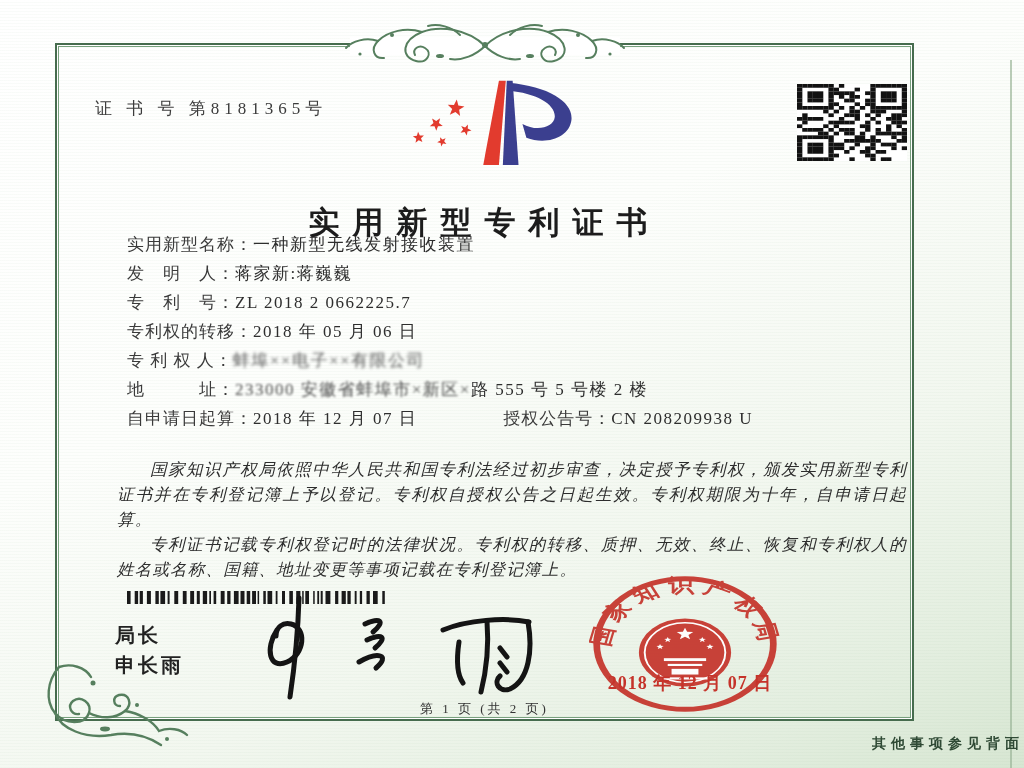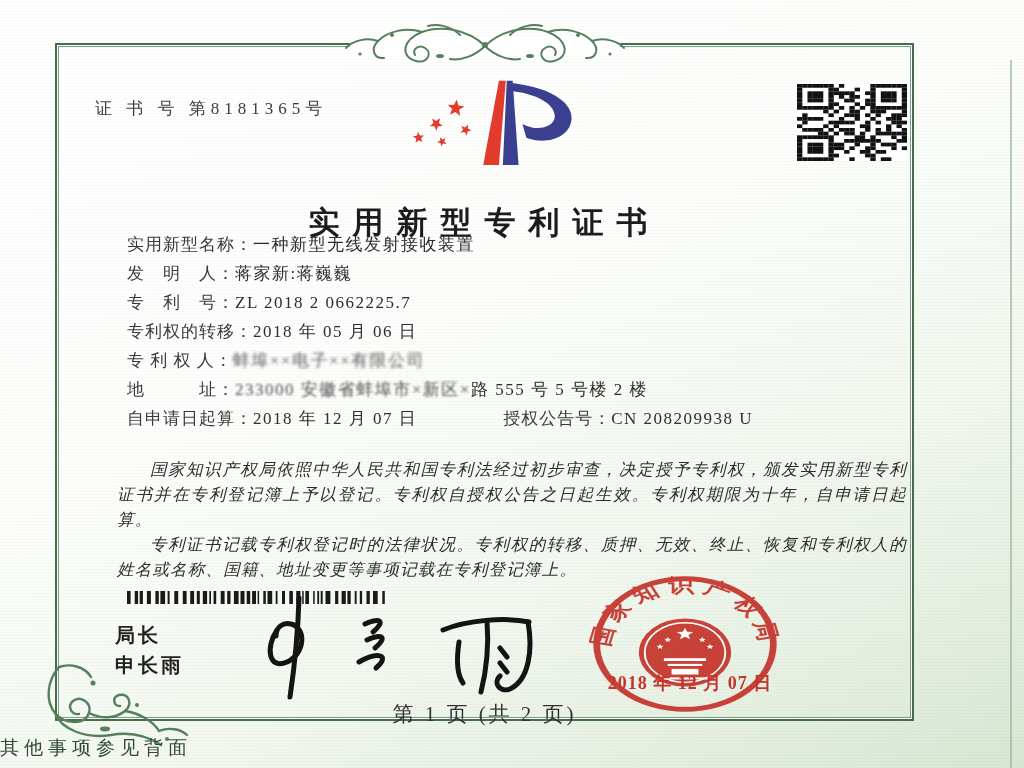--- a/index.html
+++ b/index.html
@@ -64,25 +64,25 @@
     font-style:normal;font-family:Liberation Serif, serif;
   }
   .signature{position:absolute;left:190px;top:545px;width:300px;height:110px;}
   .seal{position:absolute;left:532px;top:528px;width:192px;height:142px;opacity:.92;}
   .seal-date{
     position:absolute;left:548px;top:626px;width:170px;text-align:center;
     font-size:18px;font-weight:bold;color:#c5332a;letter-spacing:1px;white-space:nowrap;
   }
   .page-no{
     position:absolute;left:0;top:655px;width:100%;text-align:center;
-    font-size:21px;color:#333;letter-spacing:3px;
+    font-size:13px;color:#333;letter-spacing:3px;
   }
   .back-note{
-    position:absolute;left:0;top:735px;width:100%;text-align:left;
-    font-size:19px;color:#2f4a35;letter-spacing:5px;font-weight:400;
+    position:absolute;left:0;top:735px;width:100%;text-align:right;
+    font-size:14px;color:#2f4a35;letter-spacing:5px;font-weight:700;
   }
 </style>
 </head>
 <body>
 
 <div class="page">
 
   <div class="paper-edge"></div>
 
   <div class="frame">

